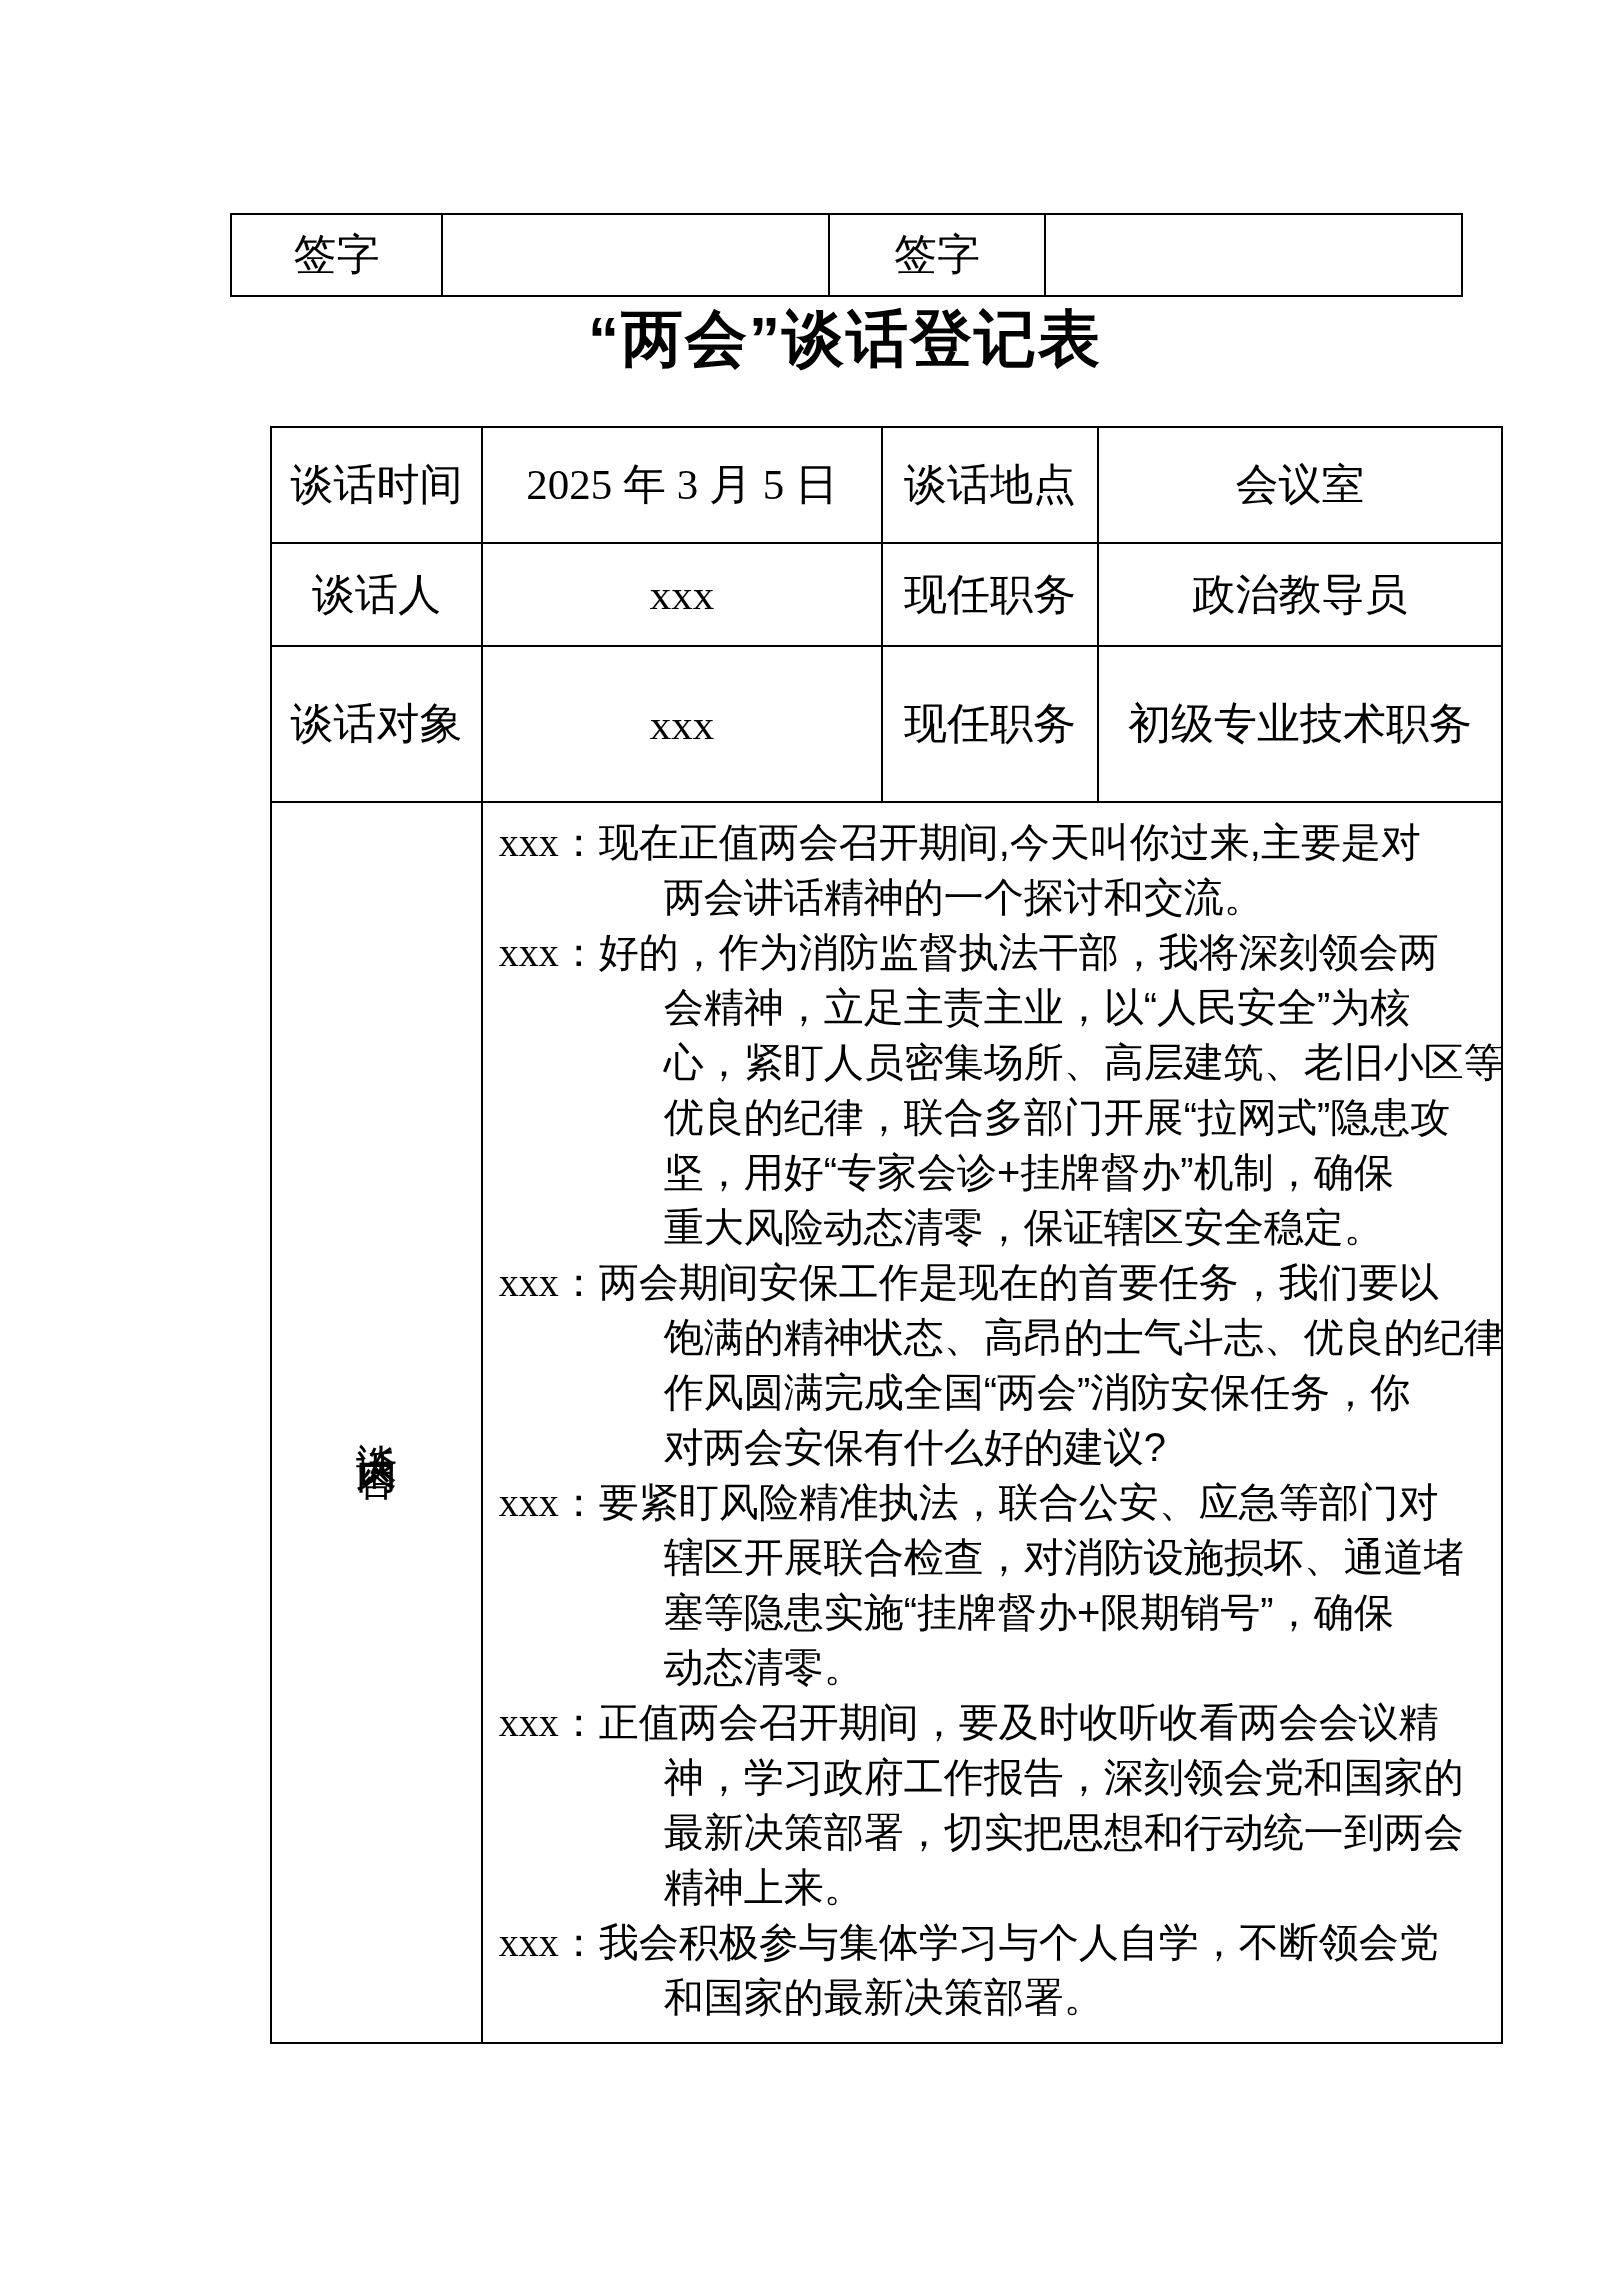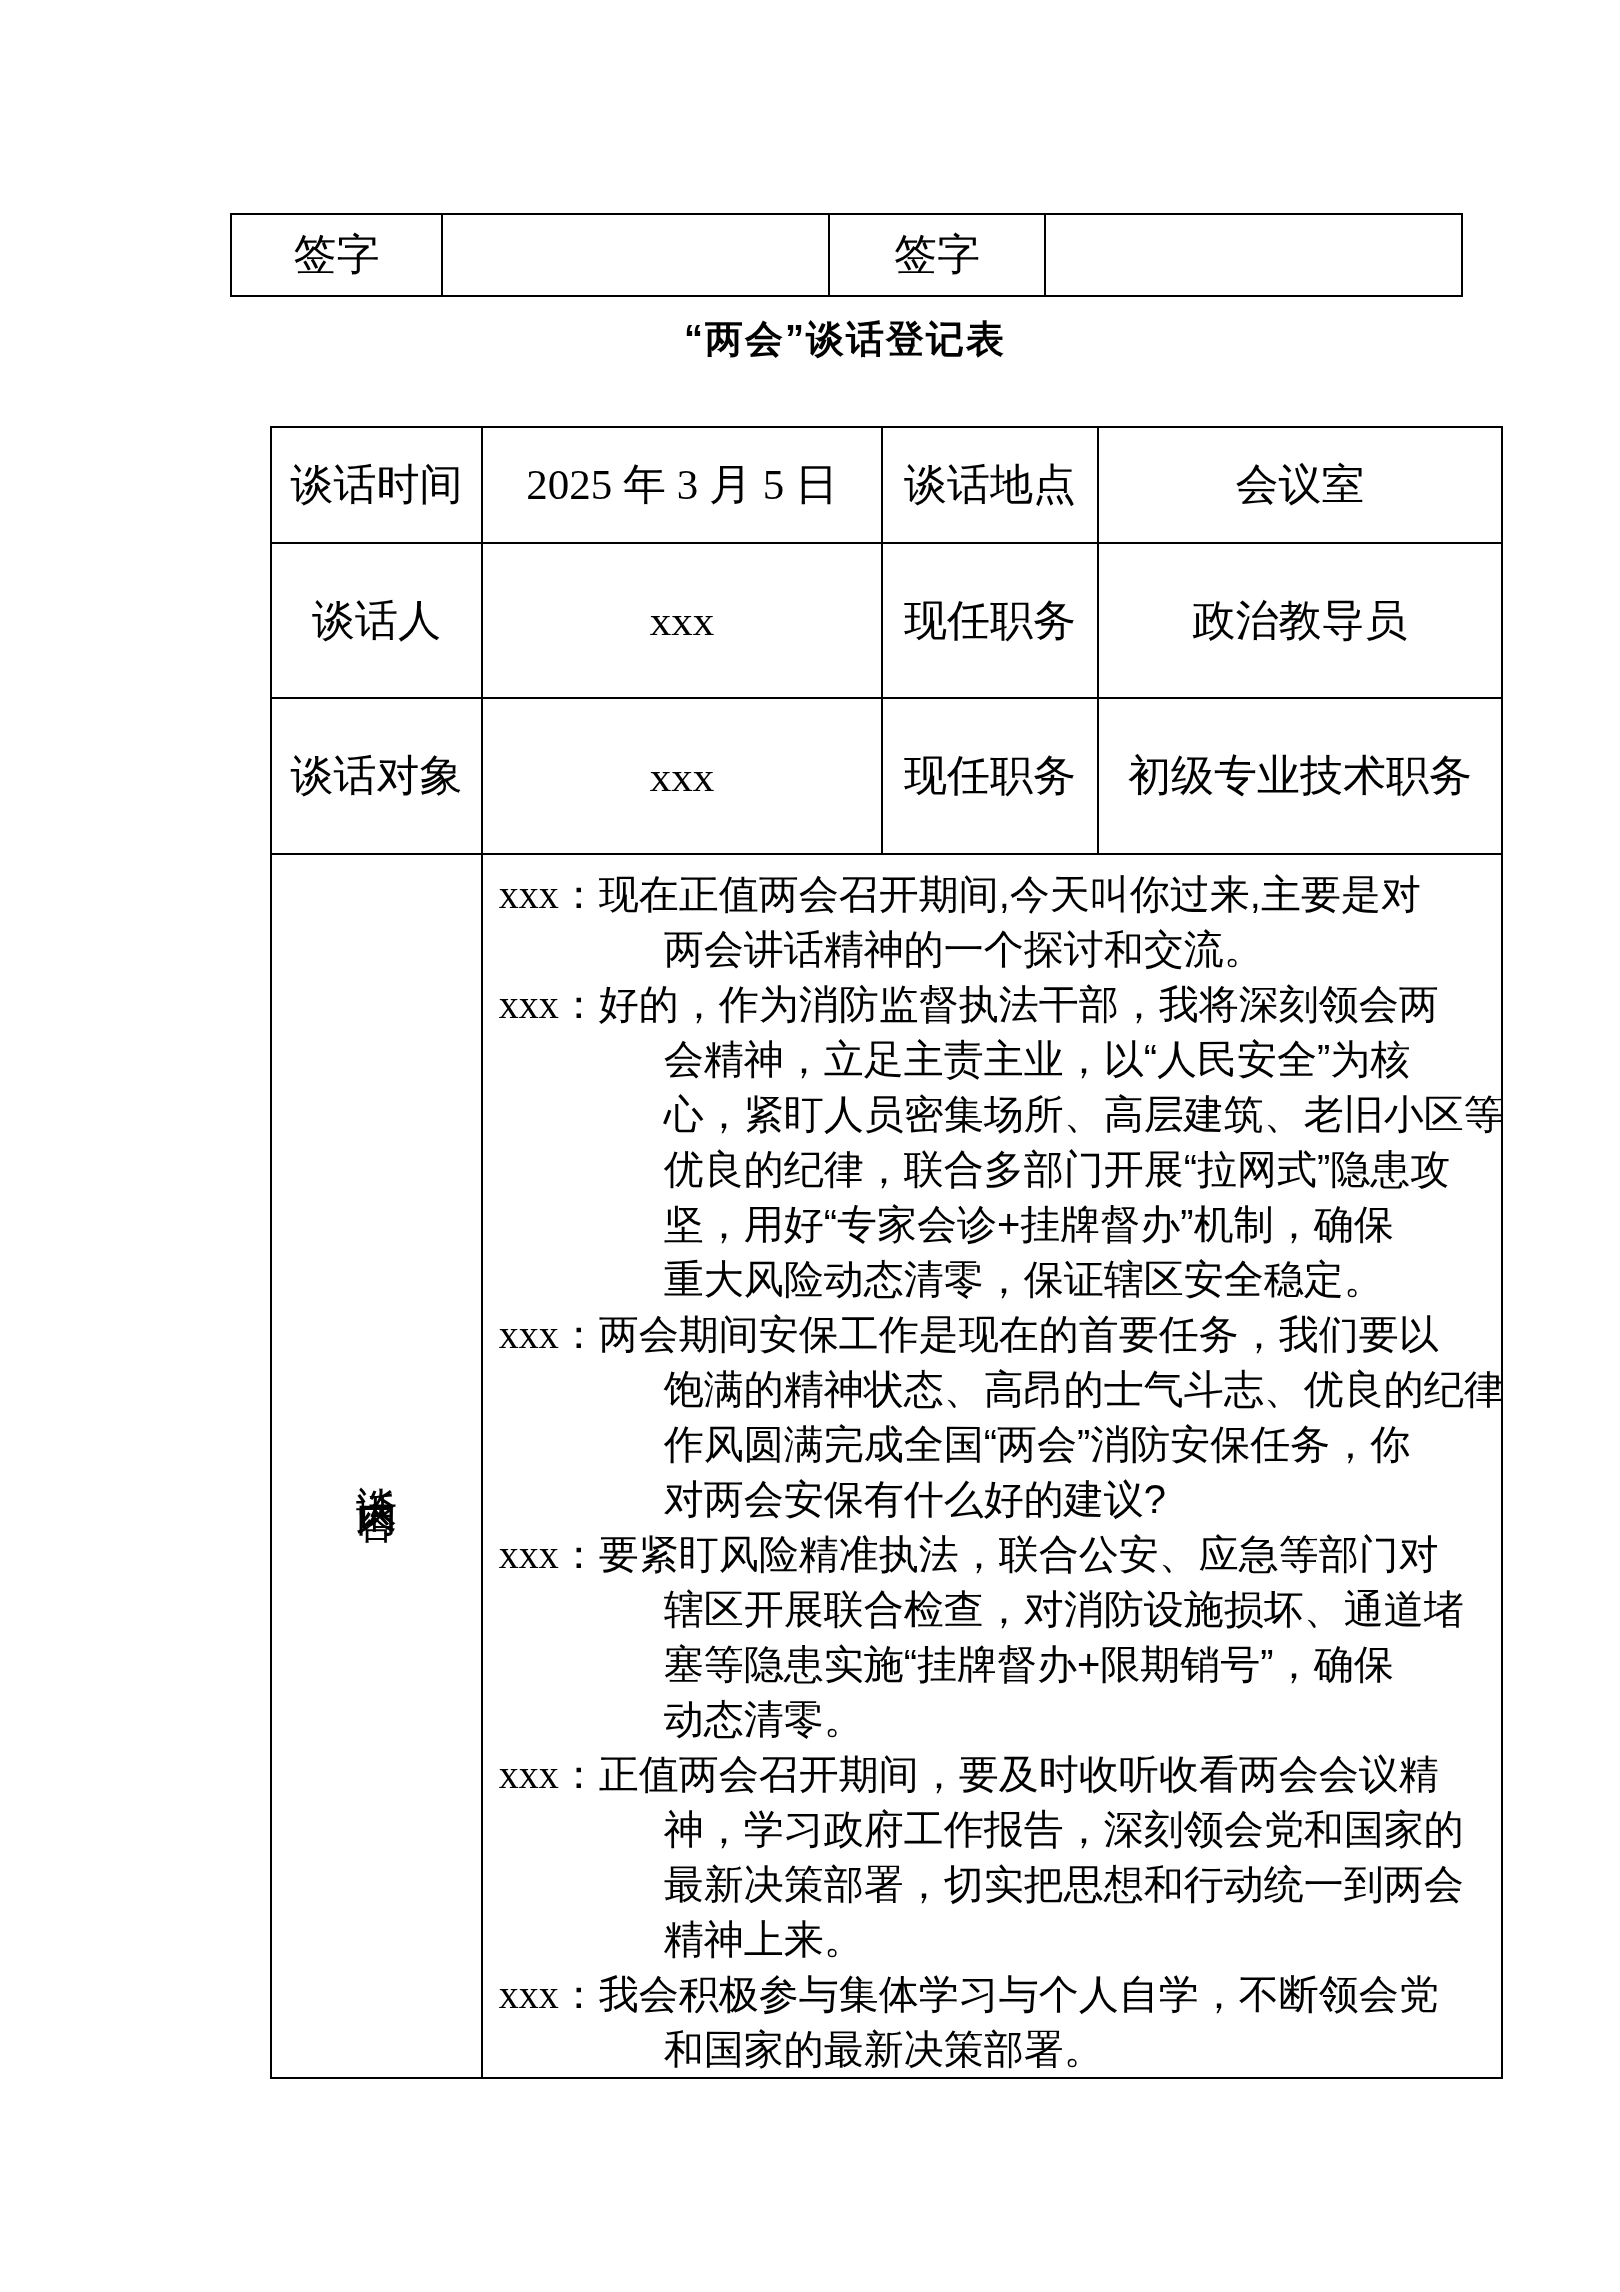--- a/index.html
+++ b/index.html
@@ -19,36 +19,36 @@
     width:1230px; height:84px;
     border-collapse:collapse; table-layout:fixed;
     border:2.9px solid #000;
   }
   .sig-table td { border:2px solid #000; }
 
   
   .title {
     position:absolute; left:230px; top:299px; width:1230px;
     text-align:center;
-    font-size:38px; font-weight:bold; letter-spacing:2px;
+    font-size:62px; font-weight:bold; letter-spacing:2px;
     line-height:80px;
     white-space:nowrap;
   }
 
   
   .main-table {
     position:absolute; left:230px; top:426px;
     width:1230px; height:1618px;
     border-collapse:collapse; table-layout:fixed;
     border:2.9px solid #000;
     margin-left:40px;
   }
   .main-table td { border:2px solid #000; }
   .r1 { height:116px; }
-  .r2 { height:155px; }
+  .r2 { height:103px; }
   .r3 { height:156px; }
 
   .lbl, .val {
     text-align:center; vertical-align:middle;
     font-size:43px;
     padding:0;
   }
   .serif { font-family:"Liberation Serif","DejaVu Serif",serif; }
 
   

